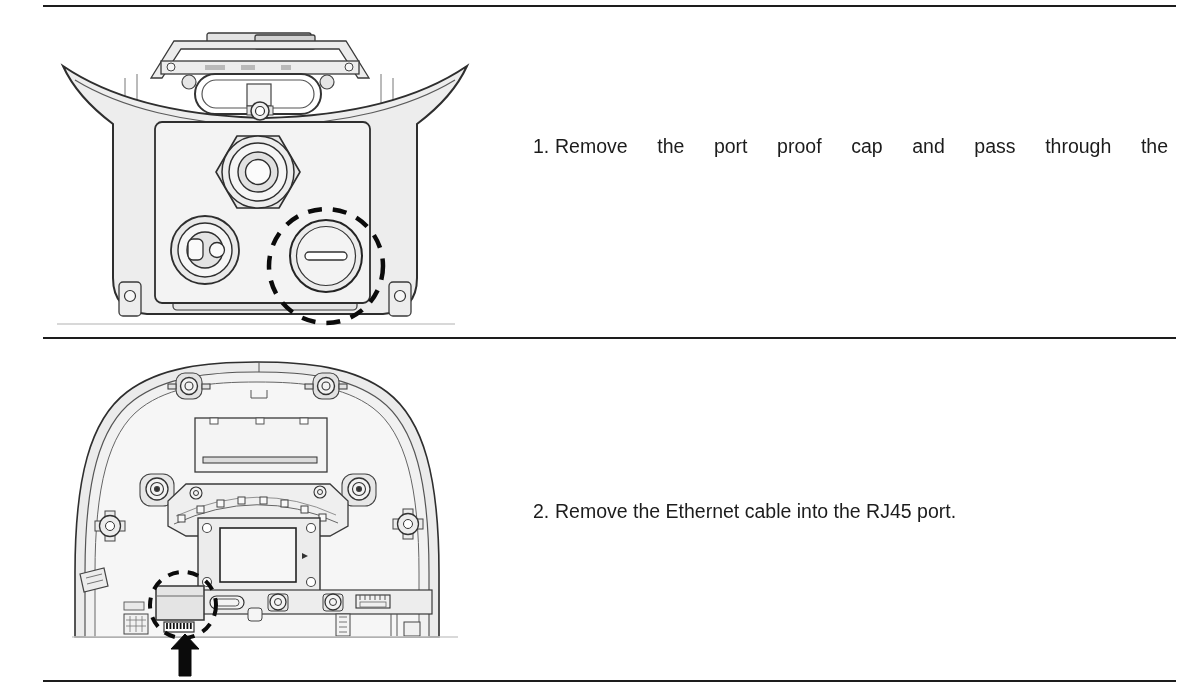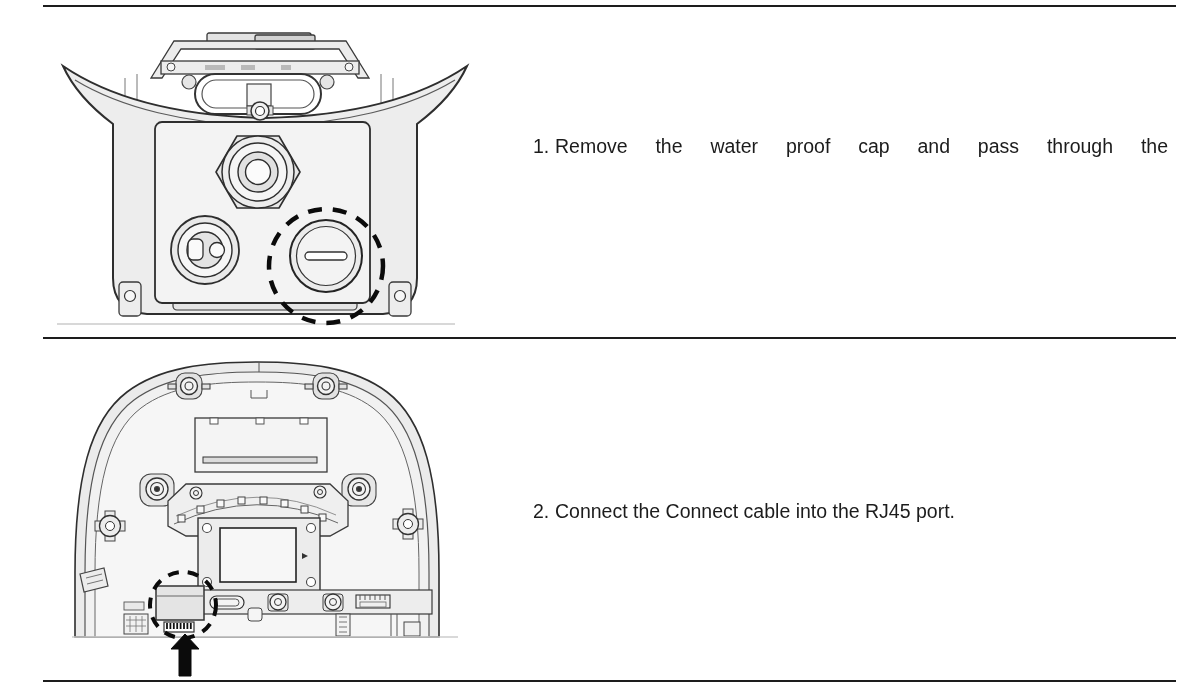--- a/index.html
+++ b/index.html
@@ -116,21 +116,21 @@
 
       <line x1="2" y1="292" x2="400" y2="292" stroke="#d8d8d8" stroke-width="2"></line>
 
       <circle cx="271" cy="234" r="57" fill="none" stroke="#0b0b0b" stroke-width="4.5" stroke-dasharray="14 11"></circle>
     </svg>
   </figure>
 
   <div class="step step-1">
     <span class="num">1.</span>
     <span class="txt">
-      <span class="line justify-full">Remove the water proof cap and pass through the</span>
+      <span class="line justify-full">Remove the port proof cap and pass through the</span>
     </span>
   </div>
 
   <figure class="fig fig-2" aria-label="Interior bottom view of the charging station with the RJ45 port highlighted by a dashed circle and a black up arrow">
     <svg viewBox="0 0 386 322" width="386" height="322">
 
       <path d="M3,279 L3,215 C3,120 18,62 55,34 C88,9 135,4 185,4 C235,4 282,9 315,34 C352,62 367,120 367,215 L367,279 Z" fill="#ebebeb" stroke="#2e2e2e" stroke-width="1.6"></path>
       <path d="M13,279 L13,215 C13,124 27,68 62,42 C93,19 137,14 185,14 C233,14 277,19 308,42 C343,68 357,124 357,215 L357,279 Z" fill="#f1f1f1" stroke="#555" stroke-width="1.2"></path>
       <path d="M23,279 L23,215 C23,130 36,75 69,50 C98,28 139,24 185,24 C231,24 272,28 301,50 C334,75 347,130 347,215 L347,279 Z" fill="#f6f6f6" stroke="#666" stroke-width="1"></path>
       <line x1="187" y1="4" x2="187" y2="14" stroke="#555" stroke-width="1"></line>
@@ -257,17 +257,17 @@
       <line x1="0" y1="279" x2="386" y2="279" stroke="#cdcdcd" stroke-width="1.5"></line>
 
       <circle cx="111" cy="247" r="33" fill="none" stroke="#0b0b0b" stroke-width="4" stroke-dasharray="11 9"></circle>
       <polygon points="113,276 127,291 119,291 119,318 107,318 107,291 99,291" fill="#0b0b0b" stroke="#0b0b0b" stroke-linejoin="round"></polygon>
     </svg>
   </figure>
 
   <div class="step step-2">
     <span class="num">2.</span>
     <span class="txt">
-      <span class="line">Connect the Connect cable into the RJ45 port.</span>
+      <span class="line">Remove the Ethernet cable into the RJ45 port.</span>
     </span>
   </div>
 
 </div>
 
 </body></html>

